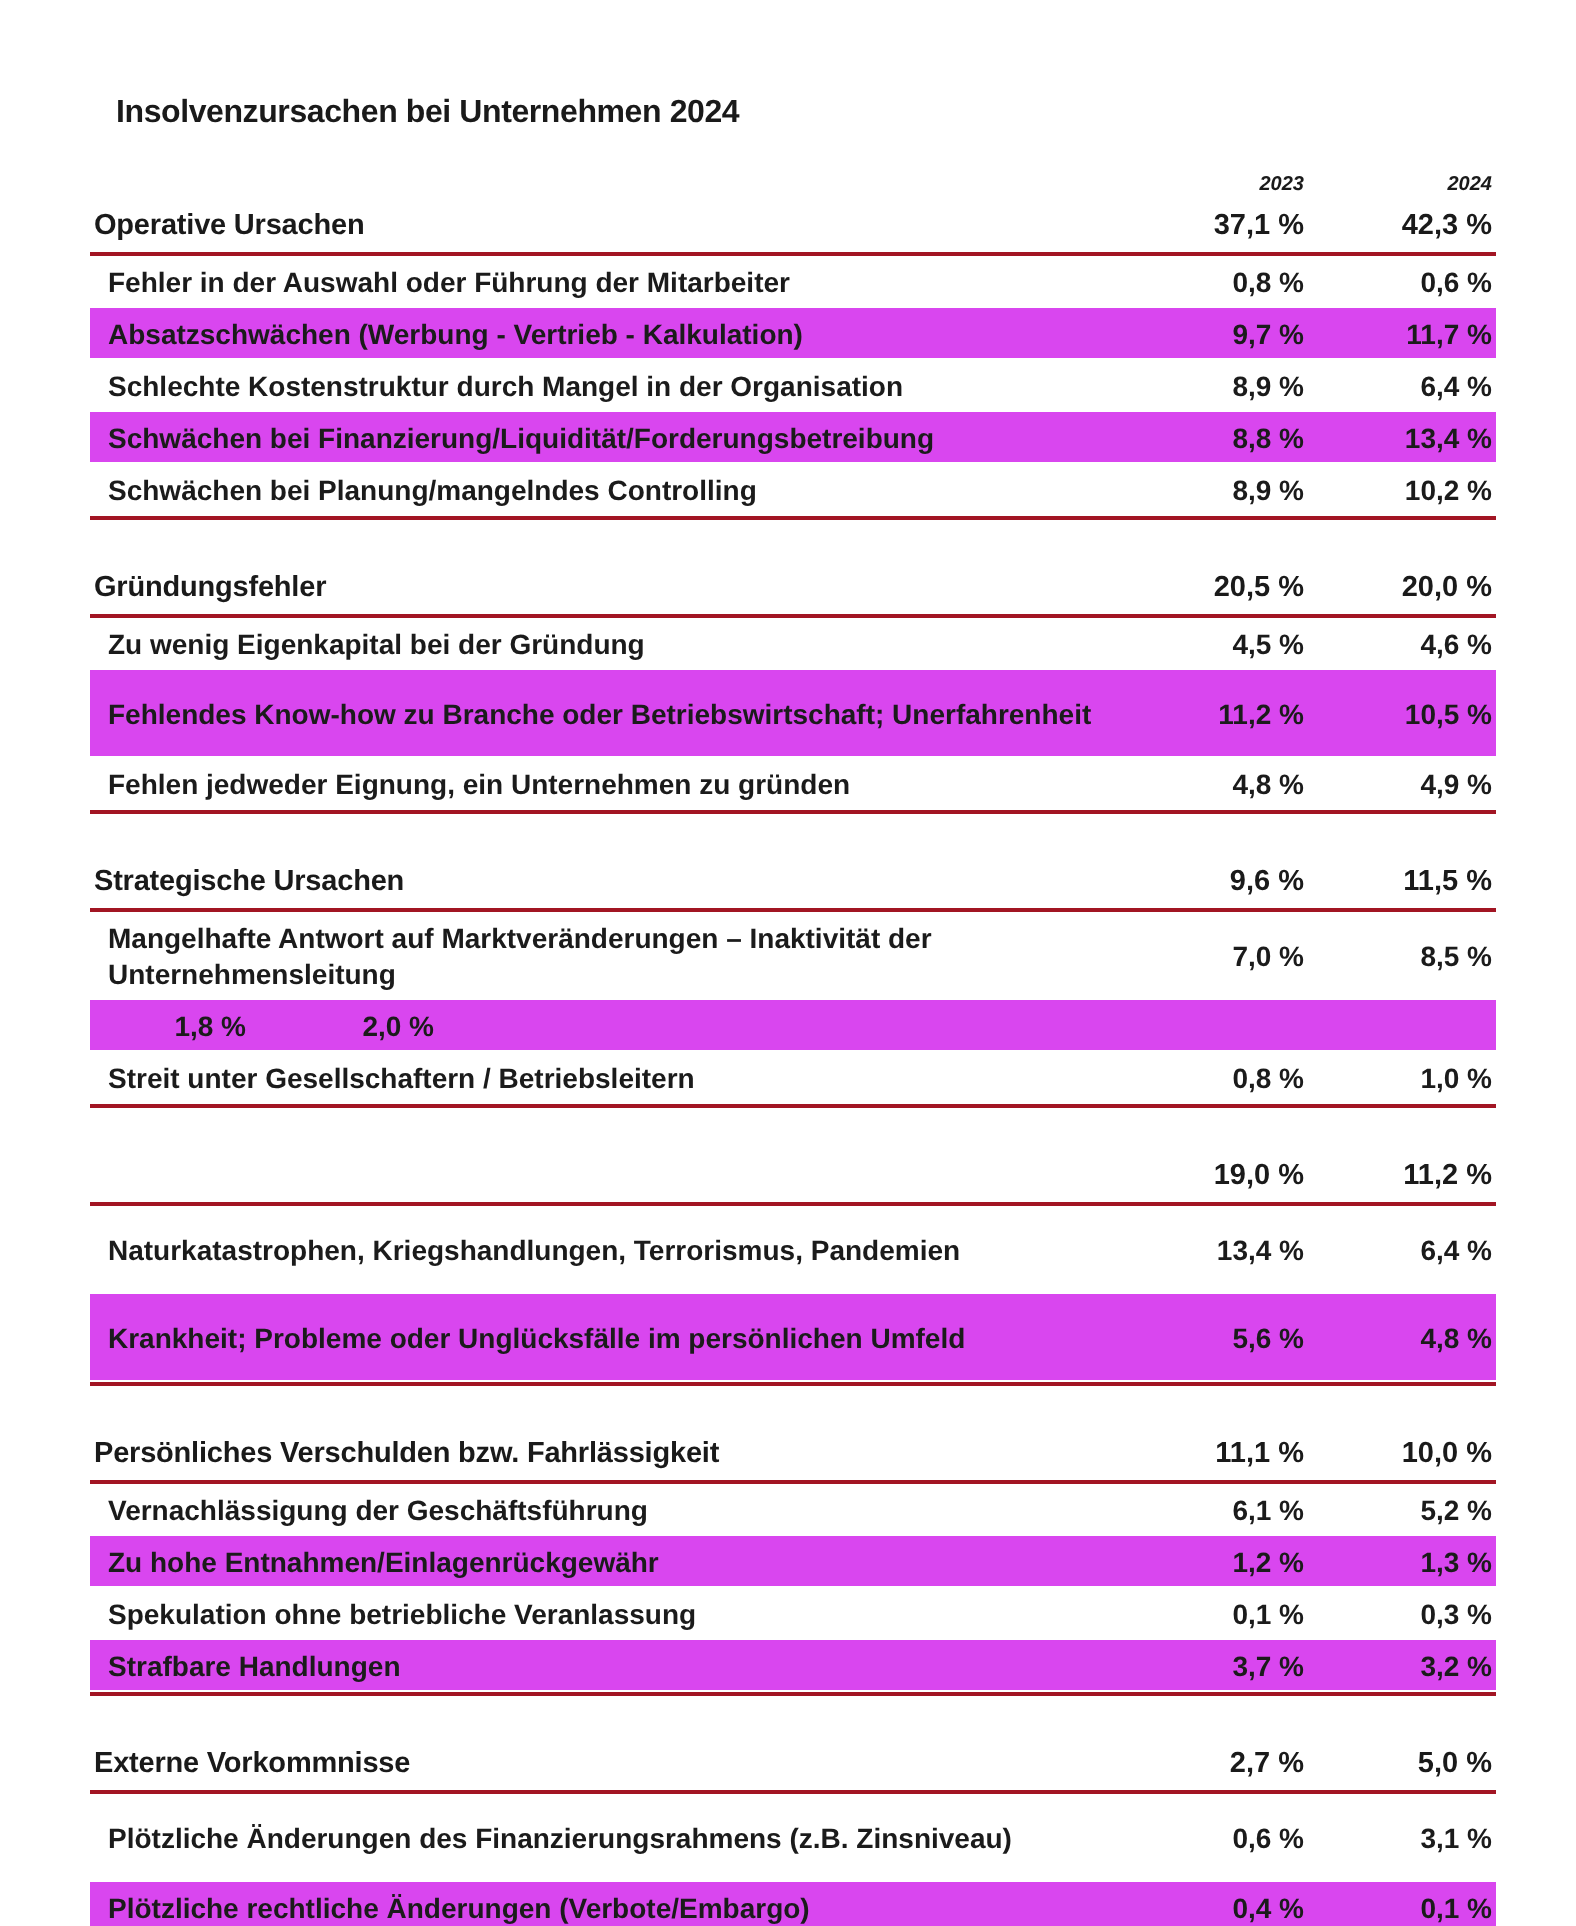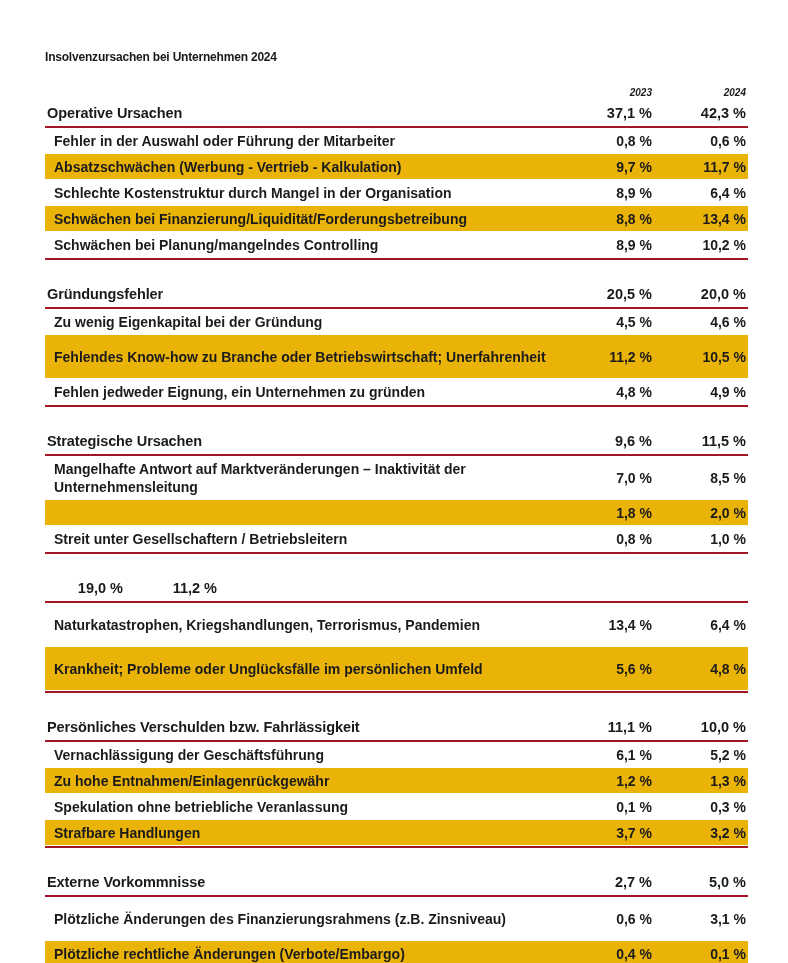--- a/index.html
+++ b/index.html
@@ -17,24 +17,24 @@
   .page {
     position: relative;
     width: 788px;
     height: 963px;
     box-sizing: border-box;
     padding: 44px 40px 0 45px;
   }
 
   
   .doc-title {
-    font-size: 12px;
+    font-size: 16px;
     font-weight: bold;
     letter-spacing: -0.2px;
-    margin: 0 0 6px 0;
+    margin: 0 0 6px 13px;
     line-height: 26px;
   }
 
   
   .col-head {
     display: flex;
     align-items: flex-end;
     height: 22px;
     margin-bottom: 2px;
   }
@@ -50,20 +50,21 @@
   .col-head .yr.y2023 { padding-right: 16px; }
 
   
   .group { margin-bottom: 0; }
   .group-gap { height: 21px; }
 
   .group-head {
     display: flex;
     align-items: center;
     height: 26px;
+    justify-content: flex-end;
   }
   .group-head .g-label {
     flex: 1 1 auto;
     font-size: 14.5px;
     font-weight: bold;
     letter-spacing: -0.1px;
     padding-left: 2px;
   }
   .group-head .g-val {
     width: 78px;
@@ -82,21 +83,21 @@
 
   .rows { }
 
   .row {
     display: flex;
     align-items: center;
     min-height: 25px;
     border-bottom: 1px solid #ffffff;
     font-weight: bold;
   }
-  .row.shaded { background: #eab308; justify-content: flex-end; }
+  .row.shaded { background: #d946ef; }
   .row .r-label {
     flex: 1 1 auto;
     font-size: 14px;
     line-height: 18px;
     padding: 3px 8px 3px 9px;
     color: #1b1b1b;
   }
   .row .r-val {
     width: 78px;
     text-align: right;

